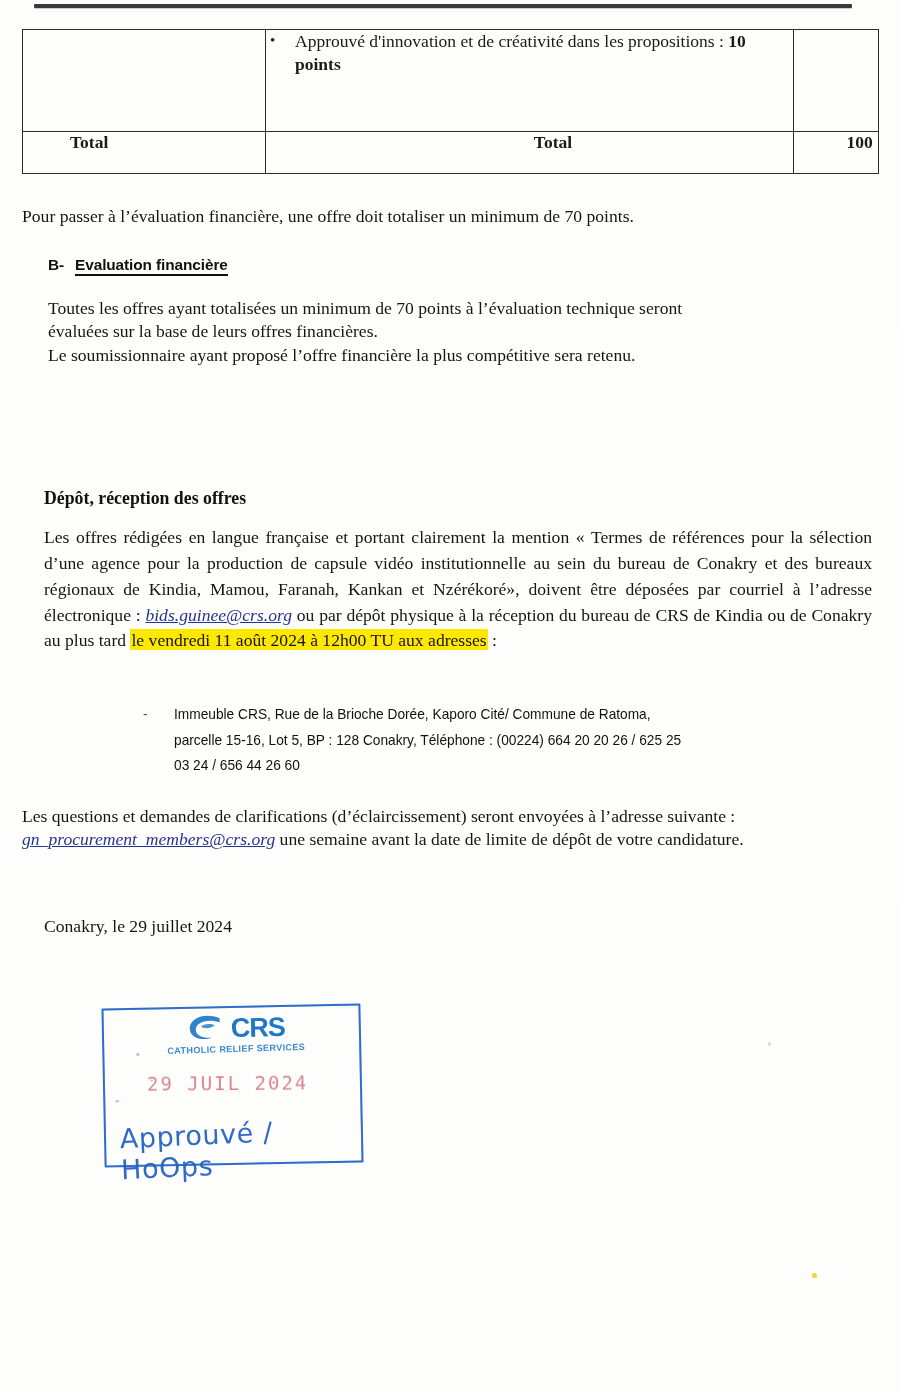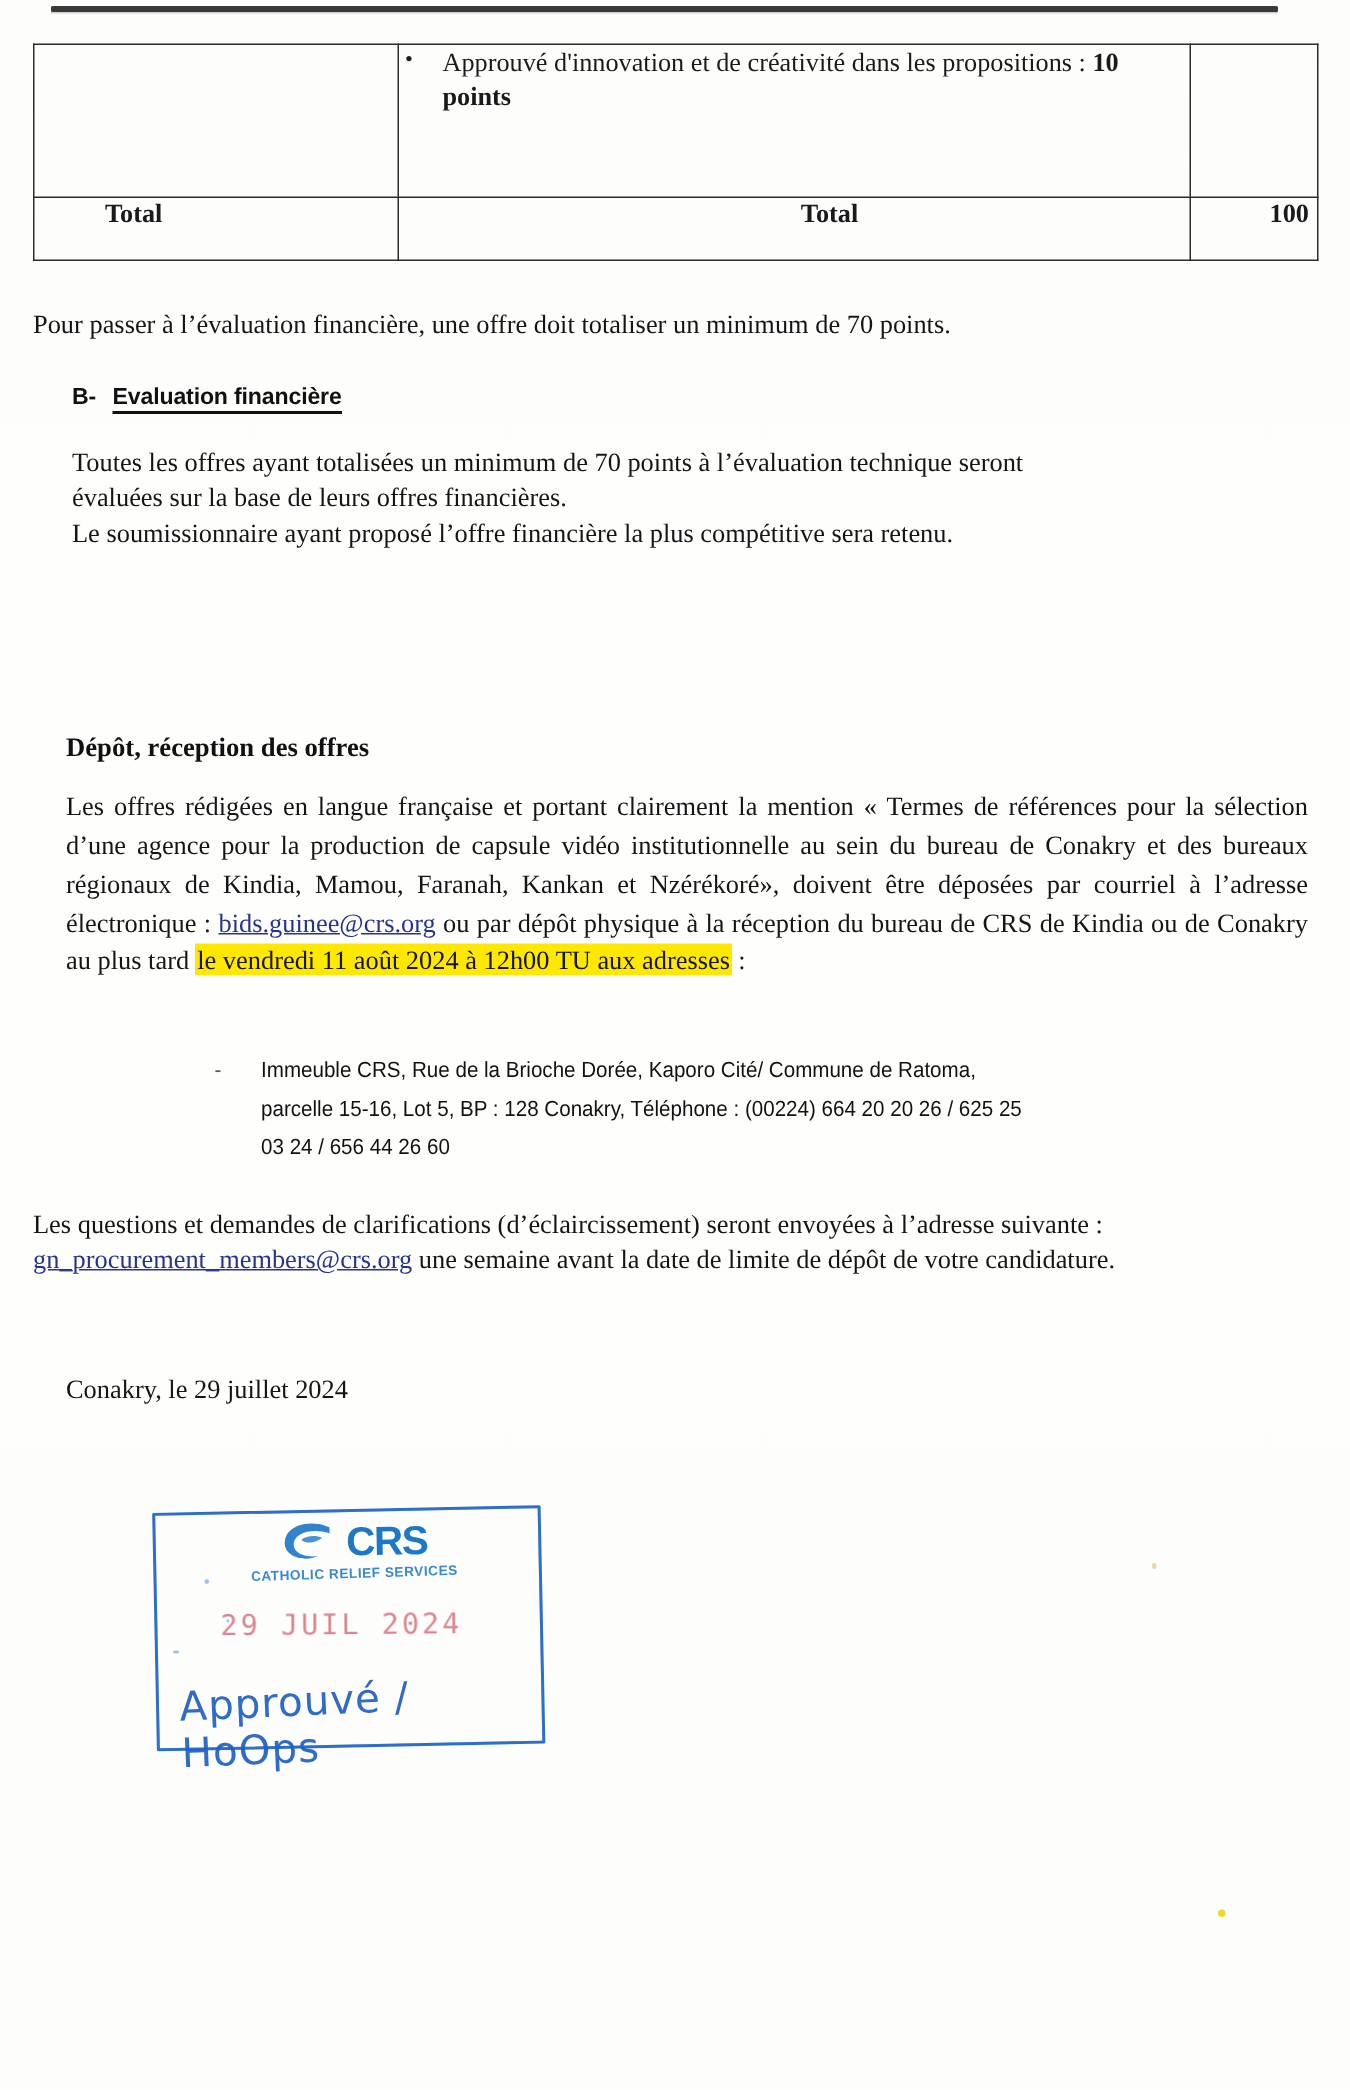--- a/index.html
+++ b/index.html
@@ -136,20 +136,21 @@
     top: 525px;
     width: 828px;
     text-align: justify;
     line-height: 1.47;
   }
 
   a.mail-link {
     color: #26348f;
     text-decoration: underline;
     text-decoration-color: #26348f;
+    font-style: italic;
   }
   .hl {
     background: #ffe800;
     box-decoration-break: clone;
     -webkit-box-decoration-break: clone;
     padding: 1px 1px 0 1px;
   }
 
   
   .addr-block {

